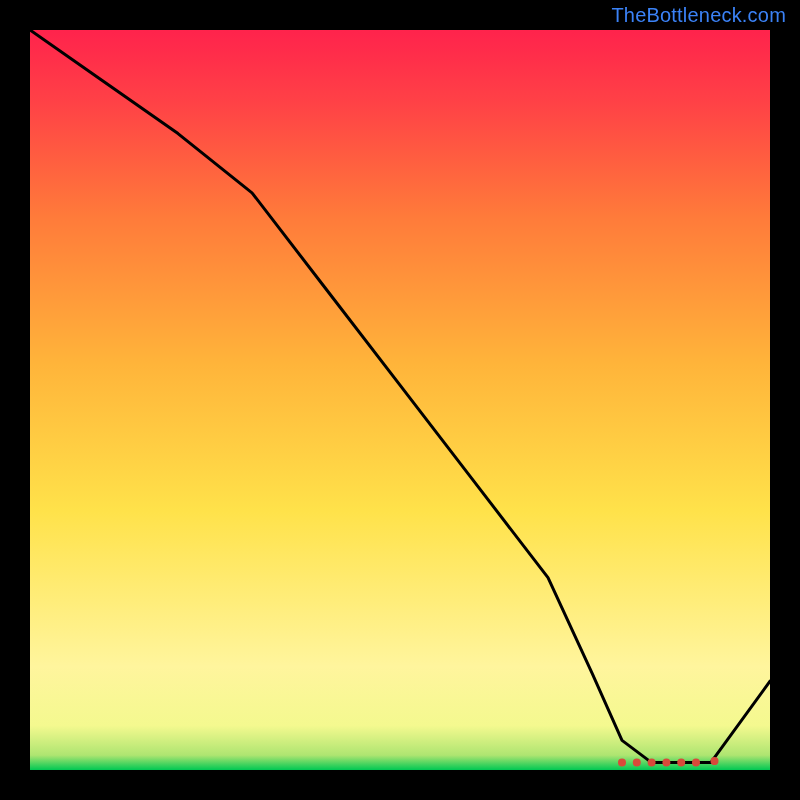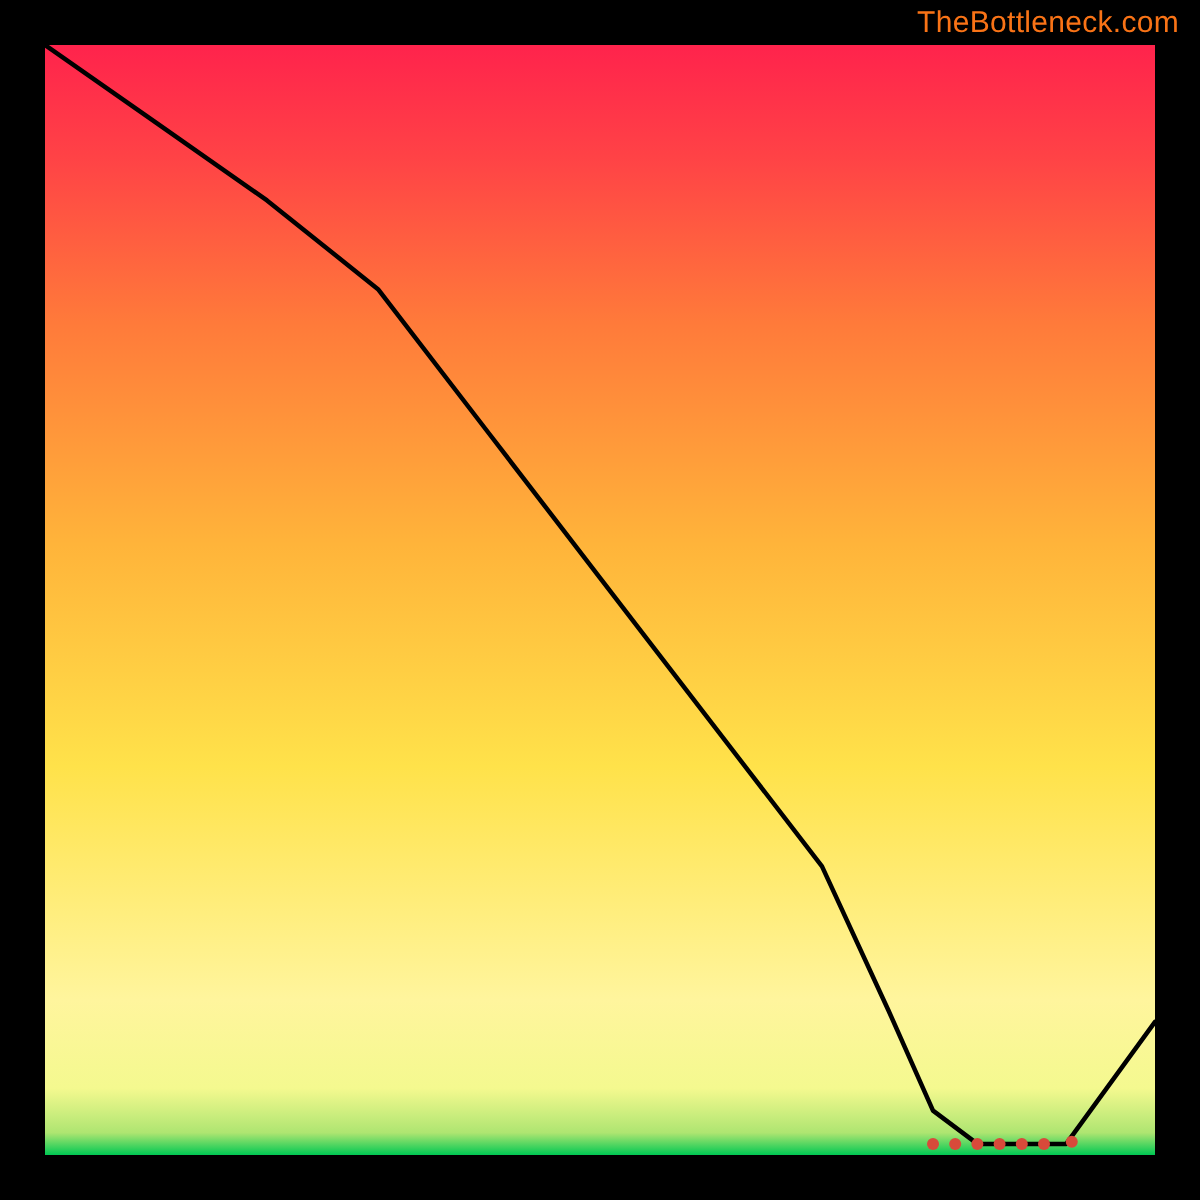--- a/index.html
+++ b/index.html
@@ -13,21 +13,21 @@
   .stage {
     position: relative;
     width: 800px;
     height: 800px;
     background: #000;
   }
   .watermark {
     position: absolute;
     top: 4px;
     right: 14px;
-    color: #f97316;
+    color: #3b82f6;
     font-size: 20px;
     font-weight: 400;
     letter-spacing: 0.2px;
   }
   .plot-area {
     position: absolute;
     left: 30px;
     top: 30px;
     width: 740px;
     height: 740px;

